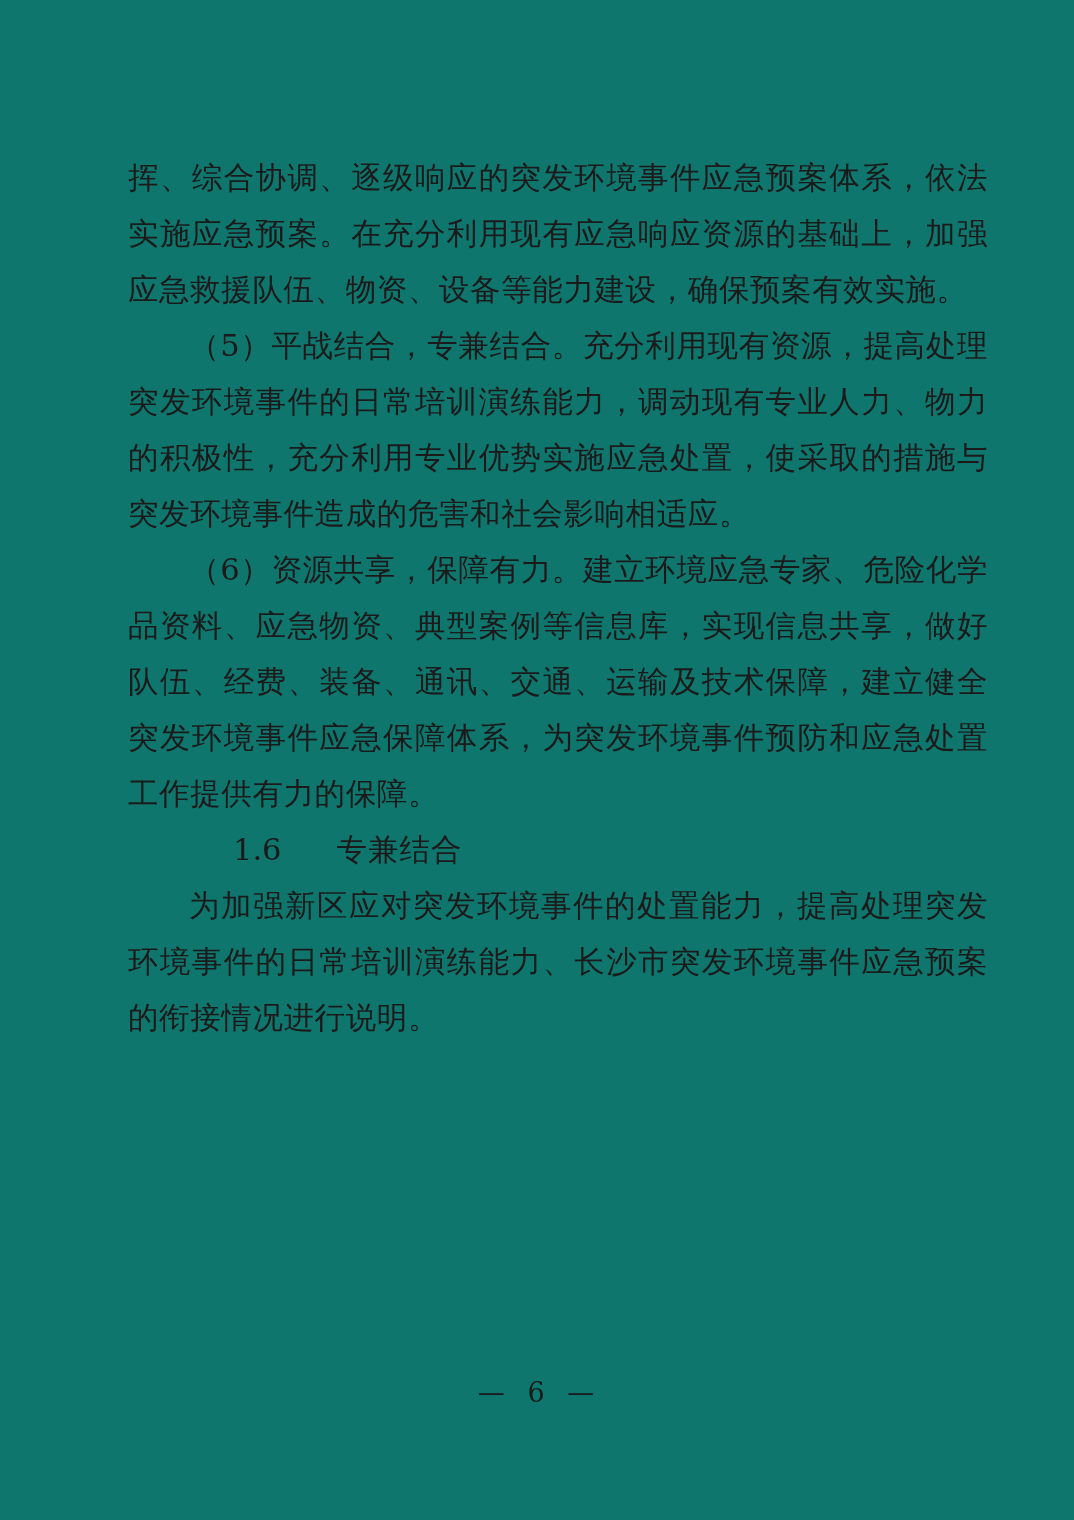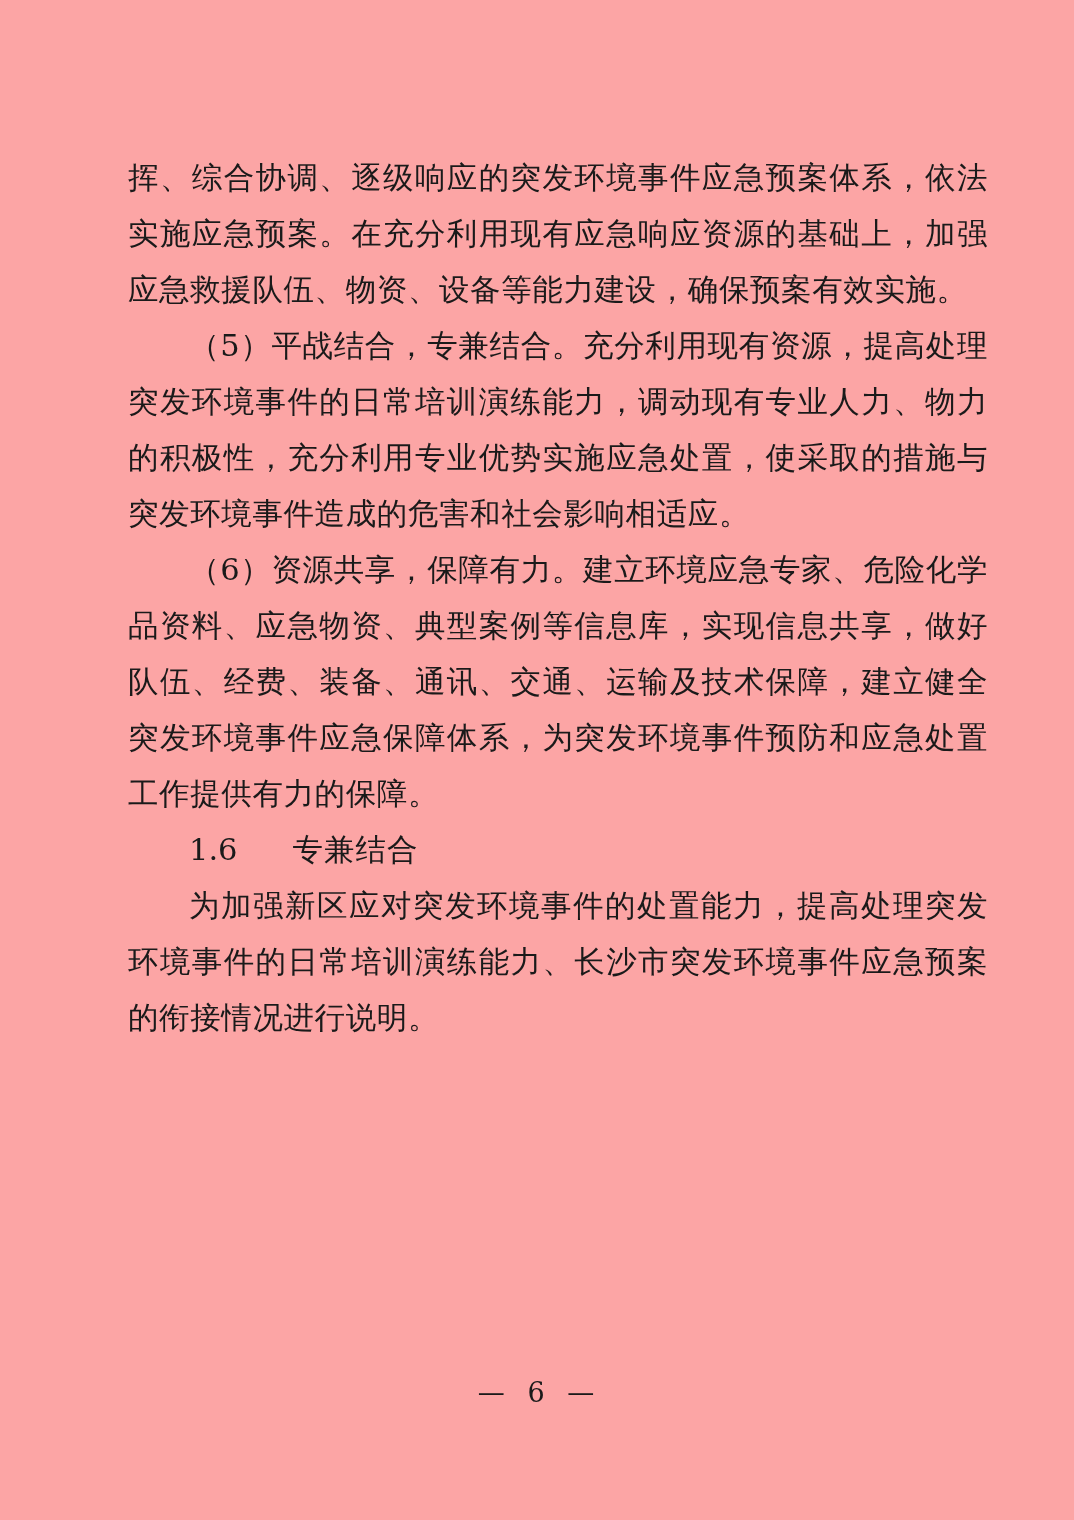--- a/index.html
+++ b/index.html
@@ -8,21 +8,21 @@
     background: #ffffff;
   }
   body {
     font-family: "DejaVu Serif", "Liberation Serif", serif;
     color: #1a1a1a;
   }
   .page {
     width: 1074px;
     height: 1520px;
     position: relative;
-    background: #fca5a5;
+    background: #0f766e;
     box-sizing: border-box;
     padding: 150px 86px 0 128px;
     overflow: hidden;
   }
   .doc-body {
     font-size: 30.5px;
     line-height: 56px;
     text-align: justify;
     text-justify: inter-ideograph;
     letter-spacing: 0.6px;
@@ -38,20 +38,21 @@
   .heading {
     margin: 0;
     font-size: 30.5px;
     line-height: 56px;
     font-weight: normal;
     text-indent: 2em;
     letter-spacing: 1px;
   }
   .heading .h-num {
     letter-spacing: 0;
+    margin-left: 44px;
   }
   .heading .h-gap {
     display: inline-block;
     width: 1.1em;
   }
   .footer {
     position: absolute;
     left: 0;
     right: 0;
     bottom: 112px;

